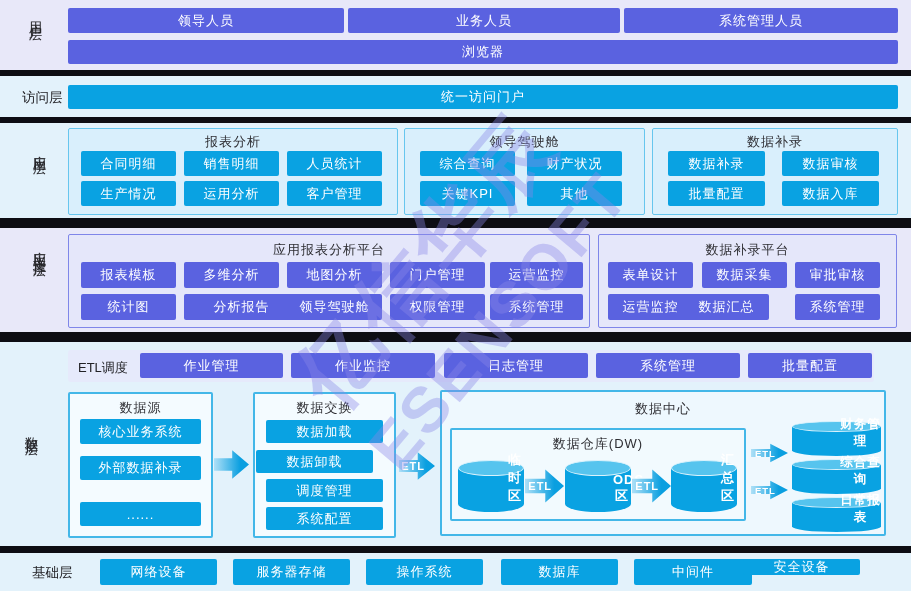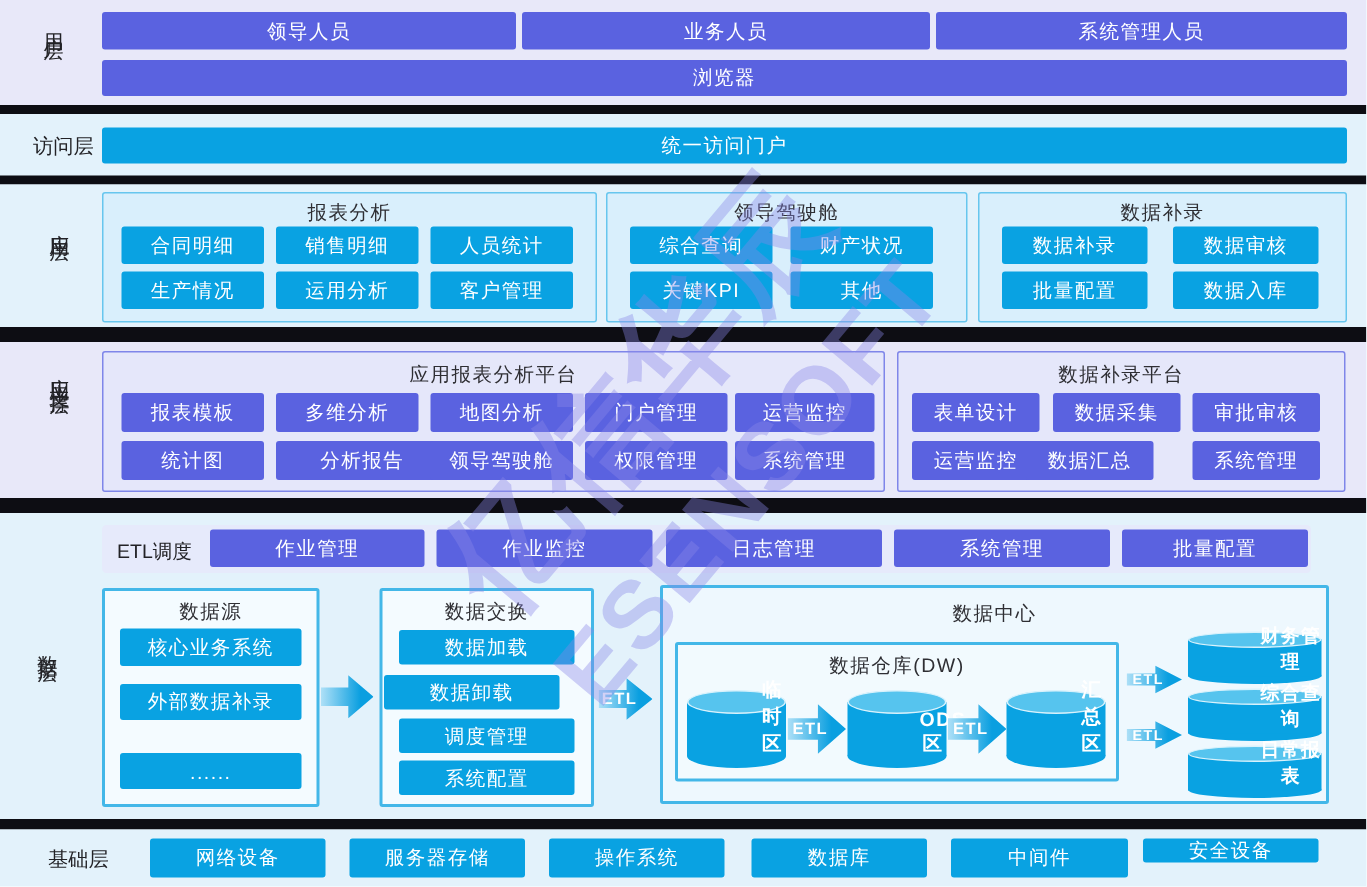--- a/index.html
+++ b/index.html
@@ -233,20 +233,20 @@
       <div class="cyl-body"></div>
       <div class="cyl-top"></div>
     <div class="cyl-label">日常报表</div>
   </div>
 
   <div class="bbtn" style="left:100px;top:559px;width:117px;height:26px">网络设备</div>
   <div class="bbtn" style="left:233px;top:559px;width:117px;height:26px">服务器存储</div>
   <div class="bbtn" style="left:366px;top:559px;width:117px;height:26px">操作系统</div>
   <div class="bbtn" style="left:501px;top:559px;width:117px;height:26px">数据库</div>
   <div class="bbtn" style="left:634px;top:559px;width:118px;height:26px">中间件</div>
-  <div class="bbtn" style="left:762px;top:559px;width:117px;height:16px">安全设备</div>
+  <div class="bbtn" style="left:743px;top:559px;width:117px;height:16px">安全设备</div>
 
   <div class="watermark">
     <div class="wm1">亿信华辰</div>
     <div class="wm2">ESENSOFT</div>
   </div>
 
 </div>
 
 </body></html>

